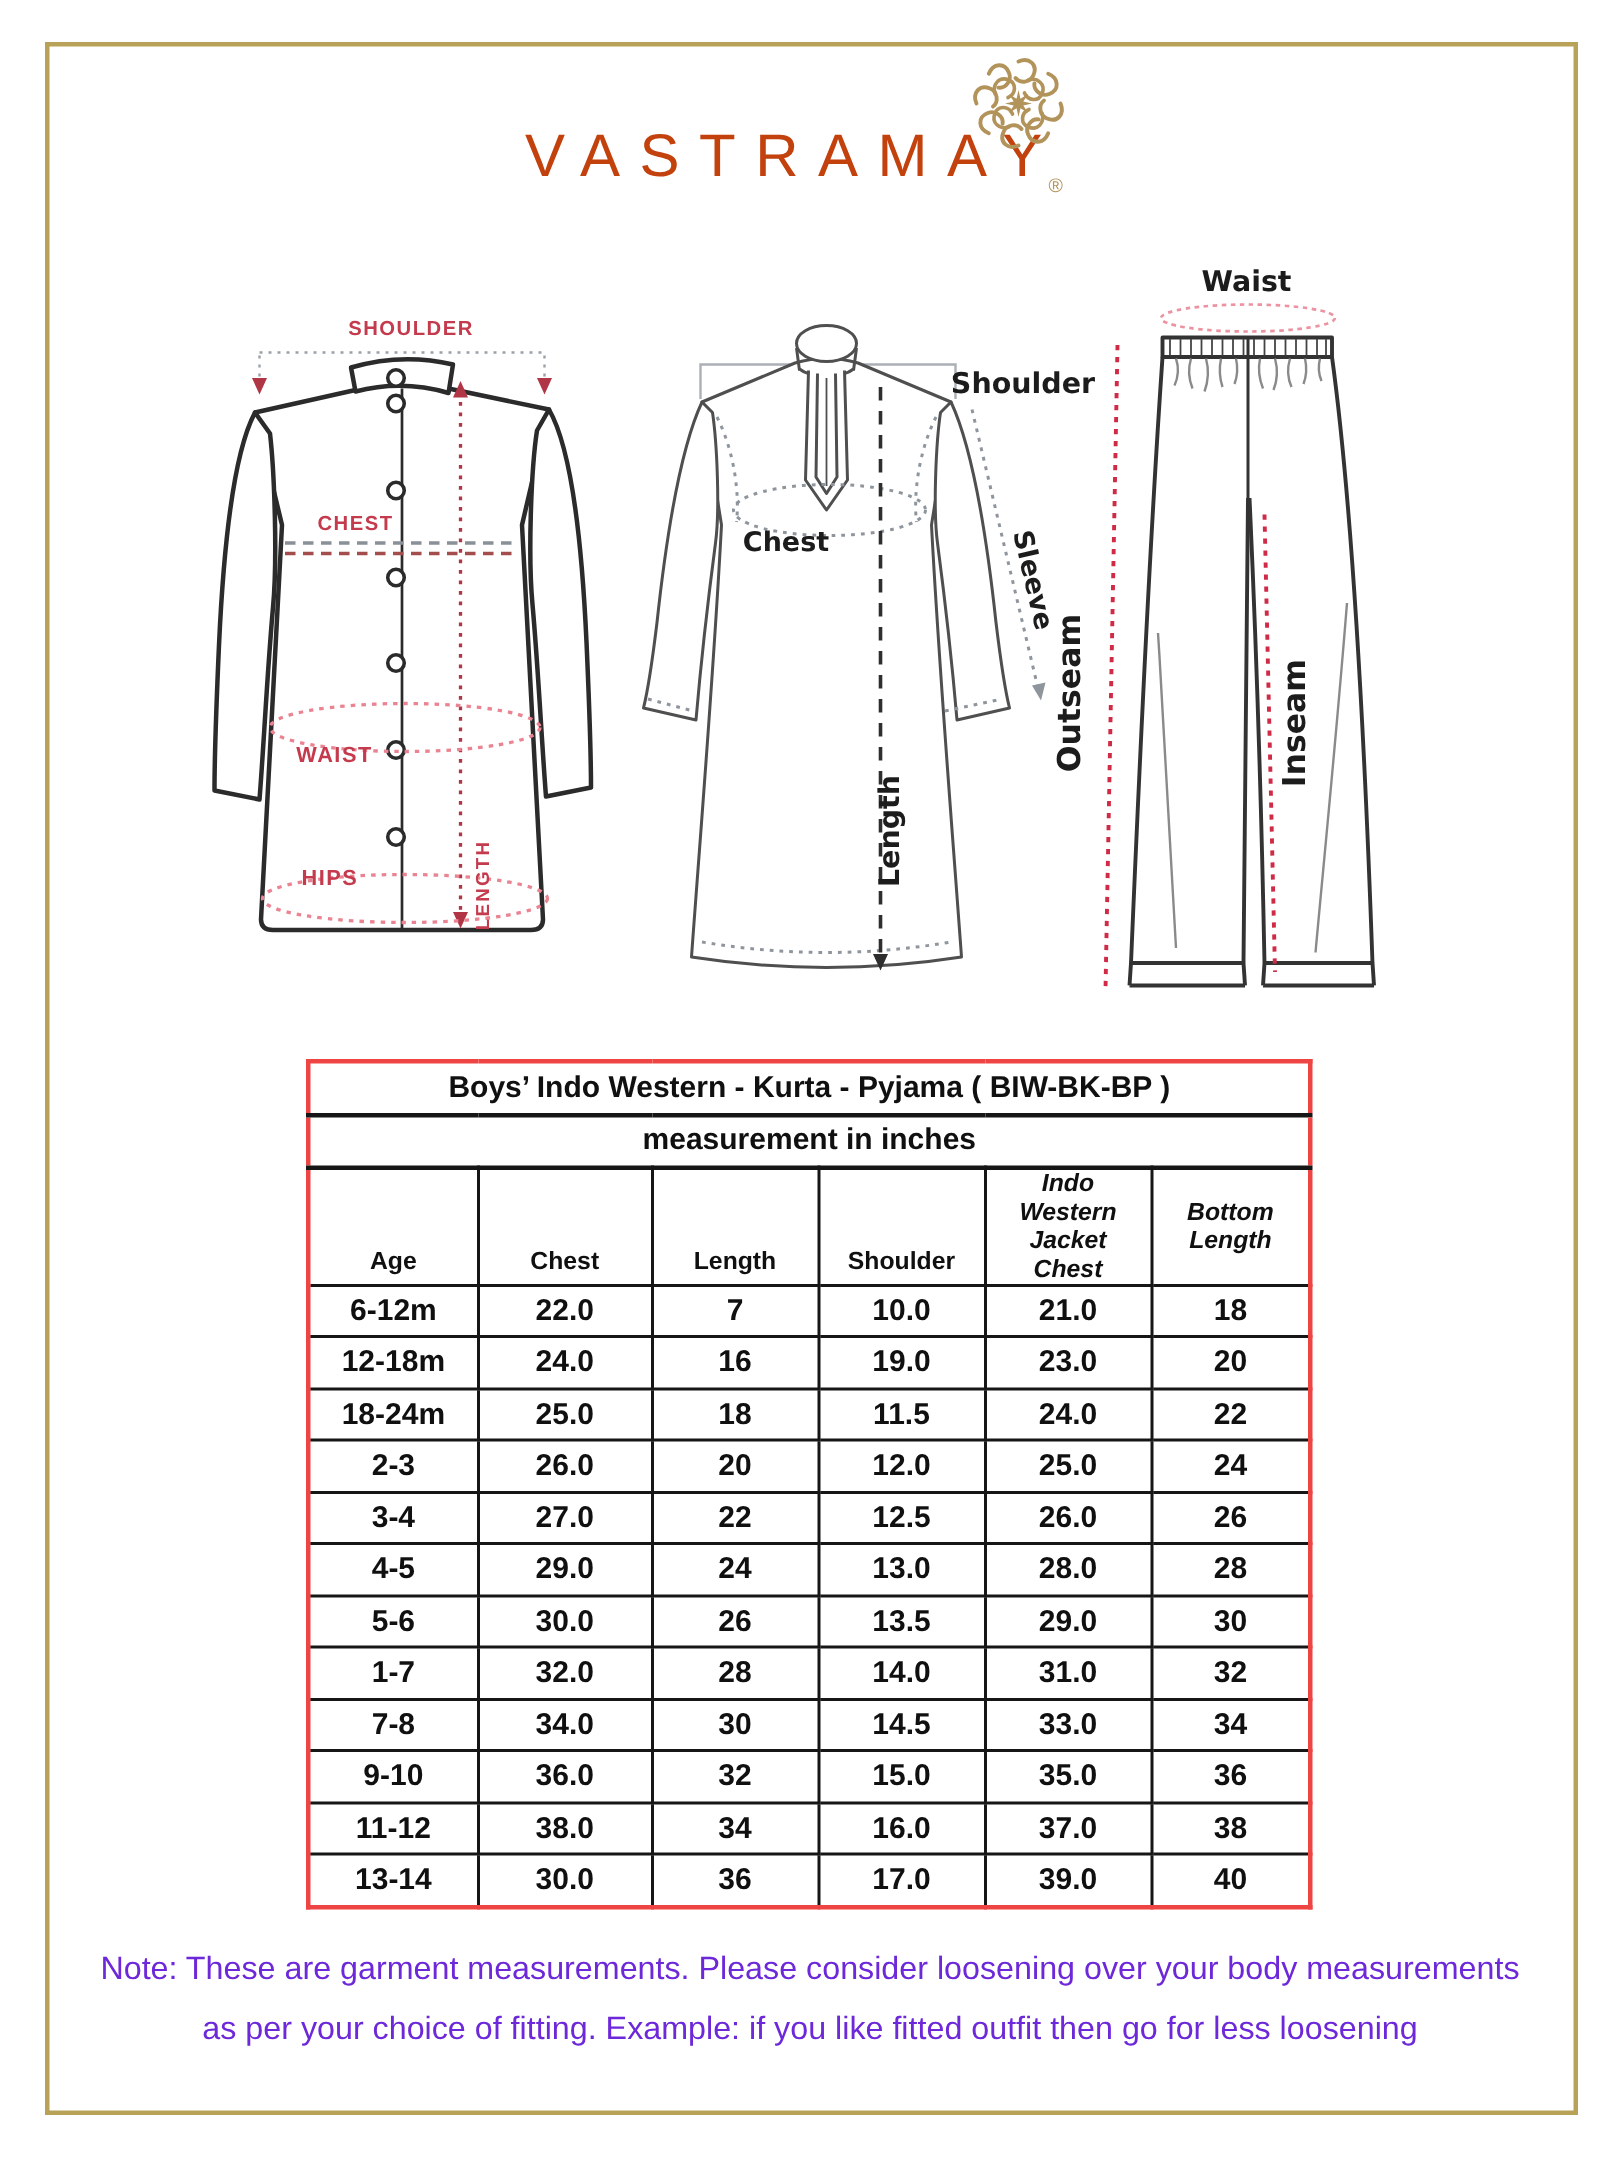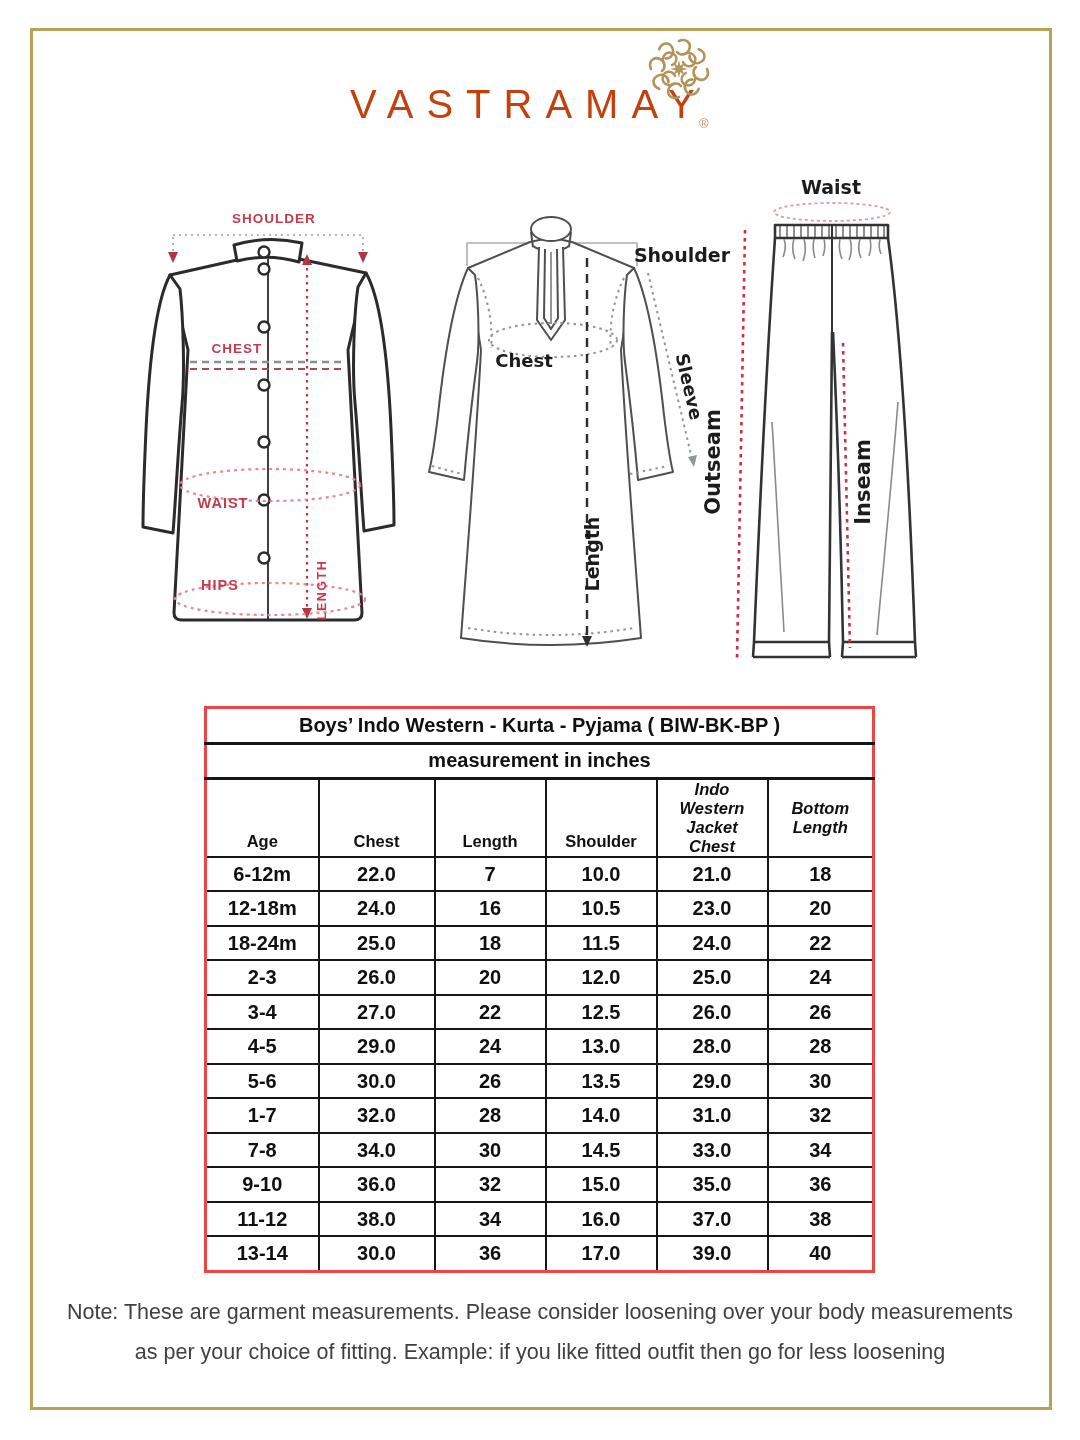--- a/index.html
+++ b/index.html
@@ -42,21 +42,21 @@
   .size-table{border:3px solid #ef4444;}
   .tbl-title td{font-size:22px;height:38px;border-bottom-width:3px;}
   .tbl-sub td{font-size:16.5px;height:32px;border-bottom-width:3px;}
   .tbl-head th{font-size:16.5px;height:64px;vertical-align:bottom;padding-bottom:5px;}
   .tbl-head th.mid{vertical-align:middle;padding-bottom:0;font-style:italic;}
   .tbl-head th span{display:inline-block;max-width:76px;line-height:1.15;}
   .size-table tbody td{font-size:20px;height:32.5px;}
 
   
   .note{position:absolute;left:45px;right:45px;top:1292px;text-align:center;
-        font-size:21.5px;color:#404040;line-height:40px;}
+        font-size:21.5px;color:#6d28d9;line-height:40px;}
   .note span{display:block;}
 </style>
 </head>
 <body>
 
 <div class="page">
   <div class="gold-frame"></div>
 
   <div>
     <span class="logo-text">VASTRAMAY</span>
@@ -234,21 +234,21 @@
           <td>22.0</td>
           <td>7</td>
           <td>10.0</td>
           <td>21.0</td>
           <td>18</td>
         </tr>
         <tr>
           <td>12-18m</td>
           <td>24.0</td>
           <td>16</td>
-          <td>10.5</td>
+          <td>19.0</td>
           <td>23.0</td>
           <td>20</td>
         </tr>
         <tr>
           <td>18-24m</td>
           <td>25.0</td>
           <td>18</td>
           <td>11.5</td>
           <td>24.0</td>
           <td>22</td>

